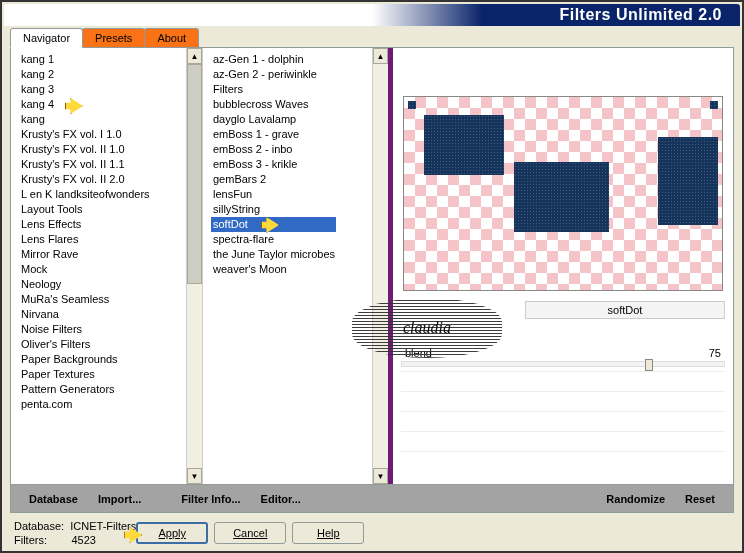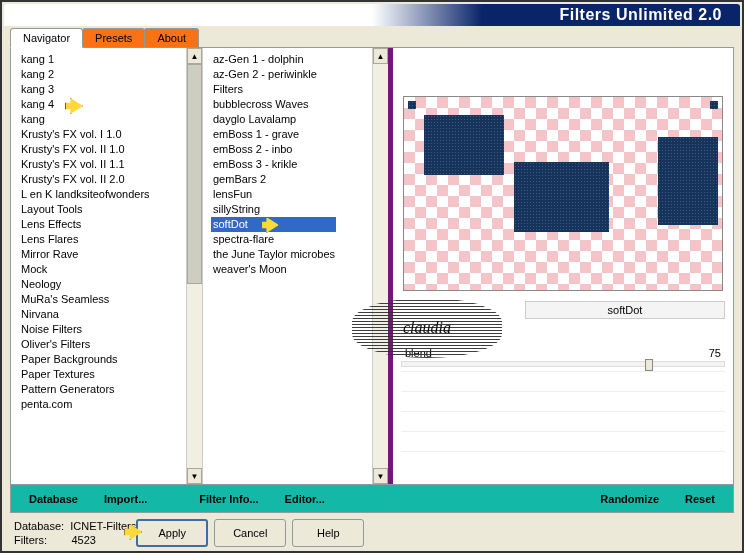--- a/index.html
+++ b/index.html
@@ -17,27 +17,27 @@
     .list-item.sel { background:#316ac5; color:#fff; }
     .scroll { width:16px; background:#f1efe2; border-left:1px solid #ccc; position:relative; }
     .sbtn { height:16px; background:#ece9d8; border:1px solid #aca899; display:flex; align-items:center; justify-content:center; font-size:8px; cursor:pointer; }
     .thumb { position:absolute; left:0; right:0; top:16px; height:220px; background:#cdcdc1; border:1px solid #aca899; }
     .col3 { flex:1; padding:8px; }
     .preview { width:320px; height:195px; margin-left:auto; margin-right:auto; background:repeating-conic-gradient(#f4c4c9 0 25%,#fff 0 50%) 0 0/22px 22px; border:1px solid #888; position:relative; overflow:hidden; margin-top:40px;}
     .blk { position:absolute; background:#16335a; background-image:radial-gradient(#3a5a8a 1px,transparent 1px); background-size:3px 3px; }
     .filtname { background:#f4f4f4; border:1px solid #ccc; padding:2px 6px; margin-top:10px; text-align:center; width:200px; margin-left:auto; }
     .param-row { display:flex; justify-content:space-between; margin-top:28px; padding:0 4px; }
     .empty-row { height:16px; border-top:1px solid #eee; margin-top:4px; }
-    .btnrow { display:flex; gap:10px; padding:4px 10px; border:1px solid #919b9c; border-top:none; margin:0 8px; background:#14b8a6; height:28px; align-items:center; }
+    .btnrow { display:flex; gap:4px; padding:4px 10px; border:1px solid #919b9c; border-top:none; margin:0 8px; background:#a3a3a3; height:28px; align-items:center; }
     .btnlnk { font-weight:bold; cursor:pointer; padding:3px 8px; }
     .spacer { flex:1; }
     .bottom { display:flex; justify-content:flex-start; align-items:center; padding:6px 12px; }
     .info-l { font-size:11px; line-height:14px; }
     .btns { display:flex; gap:6px; }
-    .btn { width:72px; height:28px; background:#ece9d8; border:1px solid #919b9c; border-radius:3px; cursor:pointer; }
+    .btn { width:72px; height:22px; background:#ece9d8; border:1px solid #919b9c; border-radius:3px; cursor:pointer;text-decoration:underline; }
     .pointer { position:absolute; width:22px; height:18px; pointer-events:none; }
     .pointer::before { content:''; position:absolute; width:16px; height:14px; background:#ffd83b; border:1px solid #8a5a00; border-radius:3px 6px 6px 3px; top:2px; left:6px; clip-path:polygon(0 30%,30% 30%,30% 0,100% 50%,30% 100%,30% 70%,0 70%); }
     .watermark { position:absolute; left:352px; top:298px; width:150px; height:60px; background:repeating-linear-gradient(0deg,#333 0 1px,transparent 1px 3px); border-radius:50%/40%; display:flex; align-items:center; justify-content:center; color:#000; font-style:italic; font-family:cursive; font-size:16px; opacity:.95; z-index:50; }
   </style>
 </head>
 <body>
 
 <div class="titlebar">
   <span>Filters Unlimited 2.0</span>
 </div>

